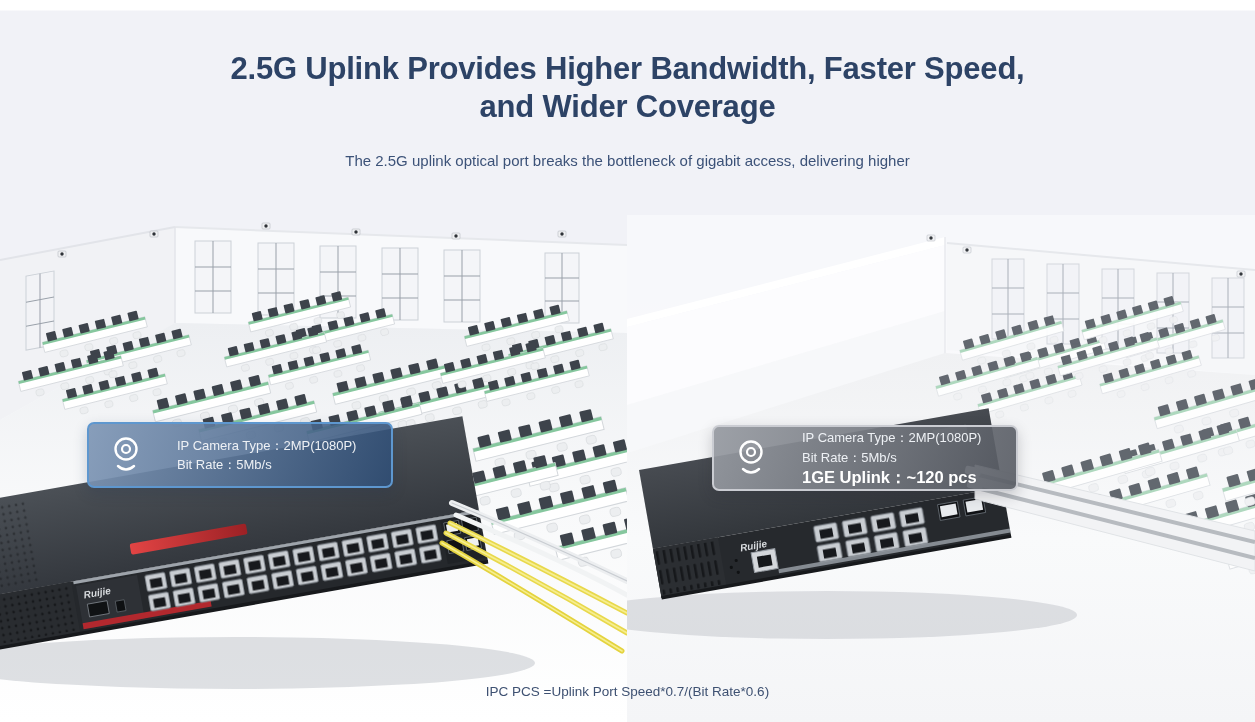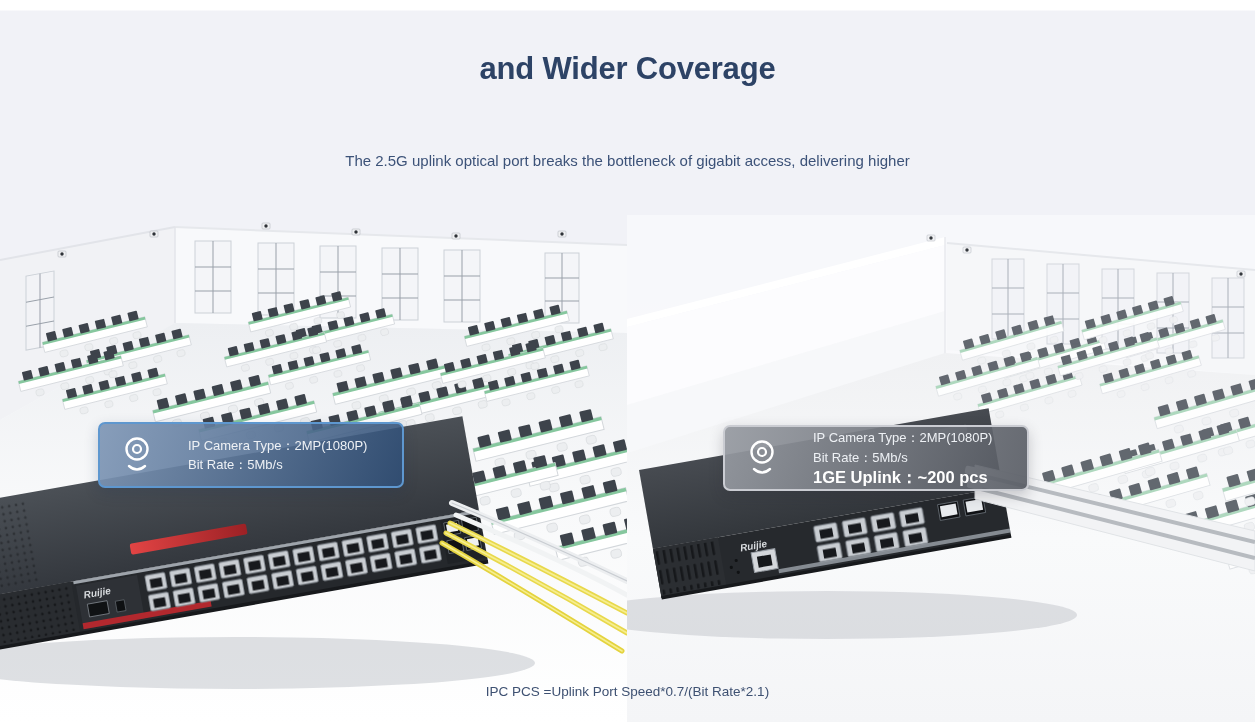--- a/index.html
+++ b/index.html
@@ -21,21 +21,21 @@
   
   .scenes{position:absolute;top:215px;left:0;width:1255px;height:507px;display:flex;}
   .scene{position:relative;height:507px;}
   .scene-left{width:627px;}
   .scene-right{width:628px;}
   .scene svg{position:absolute;top:0;left:0;display:block;}
   .win line{stroke:#99a0a9;stroke-width:1;}
   .winr line{stroke:#aab0b9;stroke-width:1;}
   
   .card{position:absolute;width:306px;height:66px;border-radius:7px;
-    display:flex;align-items:center;z-index:5;box-sizing:border-box;margin-left:11px;}
+    display:flex;align-items:center;z-index:5;box-sizing:border-box;}
   .card-left{left:87px;top:207px;
     border:2px solid var(--left-card-border,#5e97cf);
     background:linear-gradient(105deg,rgba(126,150,181,0.92),rgba(47,78,118,0.88));
     box-shadow:0 5px 14px rgba(30,50,80,0.22);}
   .card-right{left:85px;top:210px;
     border:2px solid var(--right-card-border,#caccd2);
     background:linear-gradient(105deg,rgba(150,154,161,0.93),rgba(86,90,98,0.90));
     box-shadow:0 5px 14px rgba(40,42,48,0.22);}
   .cam-ic{position:absolute;left:20px;top:50%;transform:translateY(-50%);width:34px;height:38px;}
   .card-lines{margin-left:88px;color:#eef1f5;font-size:13px;line-height:19.5px;white-space:nowrap;}
@@ -44,20 +44,21 @@
   .footnote{position:absolute;top:684px;left:0;width:100%;text-align:center;
     font-size:13.5px;color:var(--footnote,#3e5172);z-index:6;}
   .brand-text{font-style:italic;font-weight:bold;font-size:10px;fill:#d8dbde;}
 </style>
 </head>
 <body>
 
 <div class="stage">
 
   <h1 class="h-title" style="margin:0;">
+    <span>2.5G Uplink Provides Higher Bandwidth, Faster Speed,</span>
     <span>and Wider Coverage</span>
   </h1>
   <div class="h-sub">
     <span>The 2.5G uplink optical port breaks the bottleneck of gigabit access, delivering higher</span>
   </div>
 
   <div class="scenes">
 
     <div class="scene scene-left">
       <svg width="627" height="507" viewBox="0 0 627 507" aria-hidden="true">
@@ -391,20 +392,20 @@
         <span class="cam-ic">
           <svg width="34" height="38" viewBox="0 0 34 38" fill="none" stroke="#ffffff">
             <circle cx="17" cy="13" r="10.5" stroke-width="2.4"></circle>
             <circle cx="17" cy="13" r="4" stroke-width="2.2"></circle>
             <path d="M9,30 q8,7 16,0" stroke-width="2.4" stroke-linecap="round"></path>
           </svg>
         </span>
         <div class="card-lines">
           <div>IP Camera Type：2MP(1080P)</div>
           <div>Bit Rate：5Mb/s</div>
-          <div class="big">1GE Uplink：~200 pcs</div>
+          <div class="big">1GE Uplink：~120 pcs</div>
         </div>
       </div>
     </div>
   </div>
 
-  <div class="footnote">IPC PCS =Uplink Port Speed*0.7/(Bit Rate*2.1)</div>
+  <div class="footnote">IPC PCS =Uplink Port Speed*0.7/(Bit Rate*0.6)</div>
 </div>
 
 </body></html>

